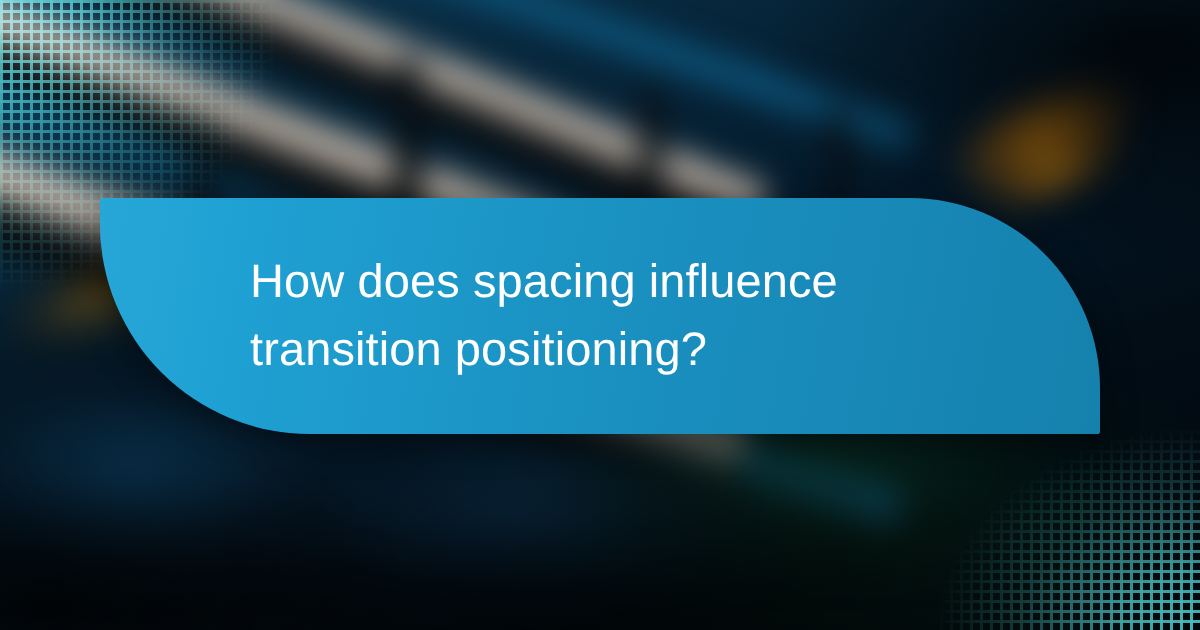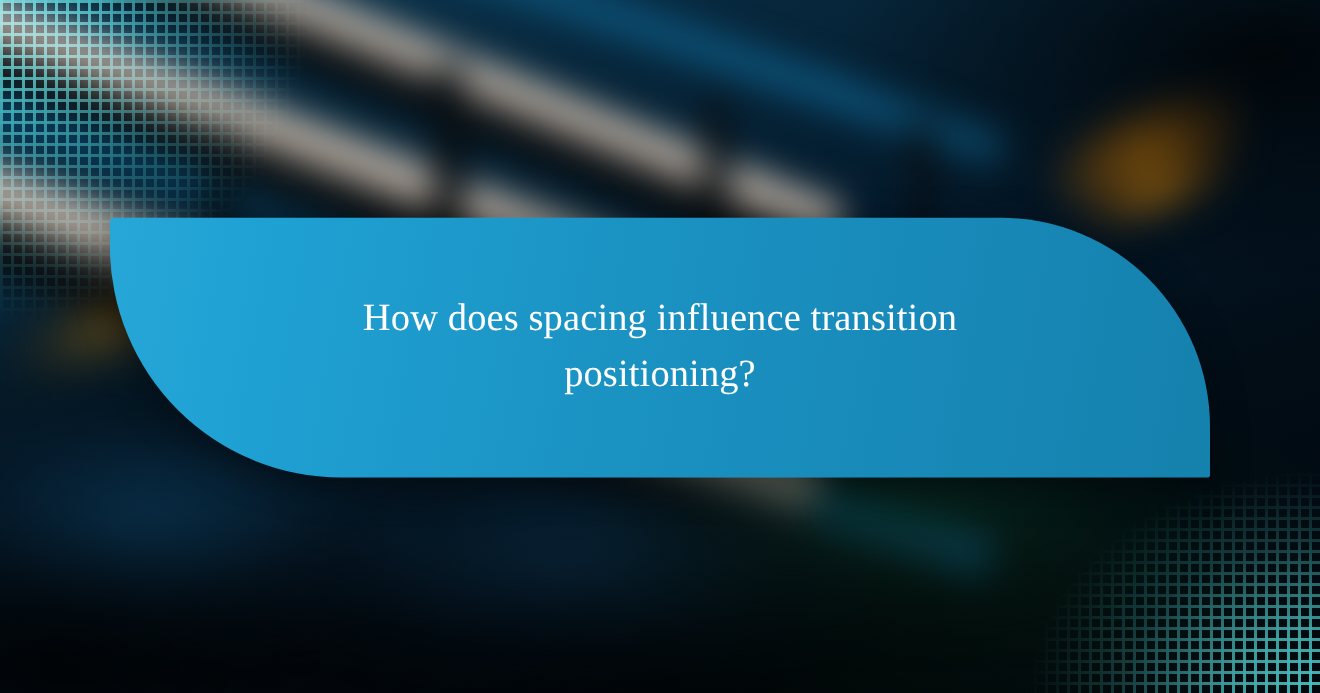--- a/index.html
+++ b/index.html
@@ -158,29 +158,27 @@
     border-bottom-left-radius: 210px;
     border-bottom-right-radius: 2px;
     box-shadow: 0 8px 34px rgba(0,0,0,0.38);
     display: flex;
     align-items: center;
     justify-content: center;
   }
 
   #card-text {
     width: 700px;
-    text-align: center;
     color: #ffffff;
-    font-size: 35px;
+    font-size: 47px;
     line-height: 1.45;
     font-weight: 400;
     letter-spacing: 0.1px;
     text-rendering: geometricPrecision;
     padding-bottom: 2px;
-    font-family: Liberation Serif, serif;
   }
 </style>
 </head>
 <body>
 
 <div id="stage">
 
   <div class="bg-base"></div>
 
   <div class="bg-blur-wrap">

